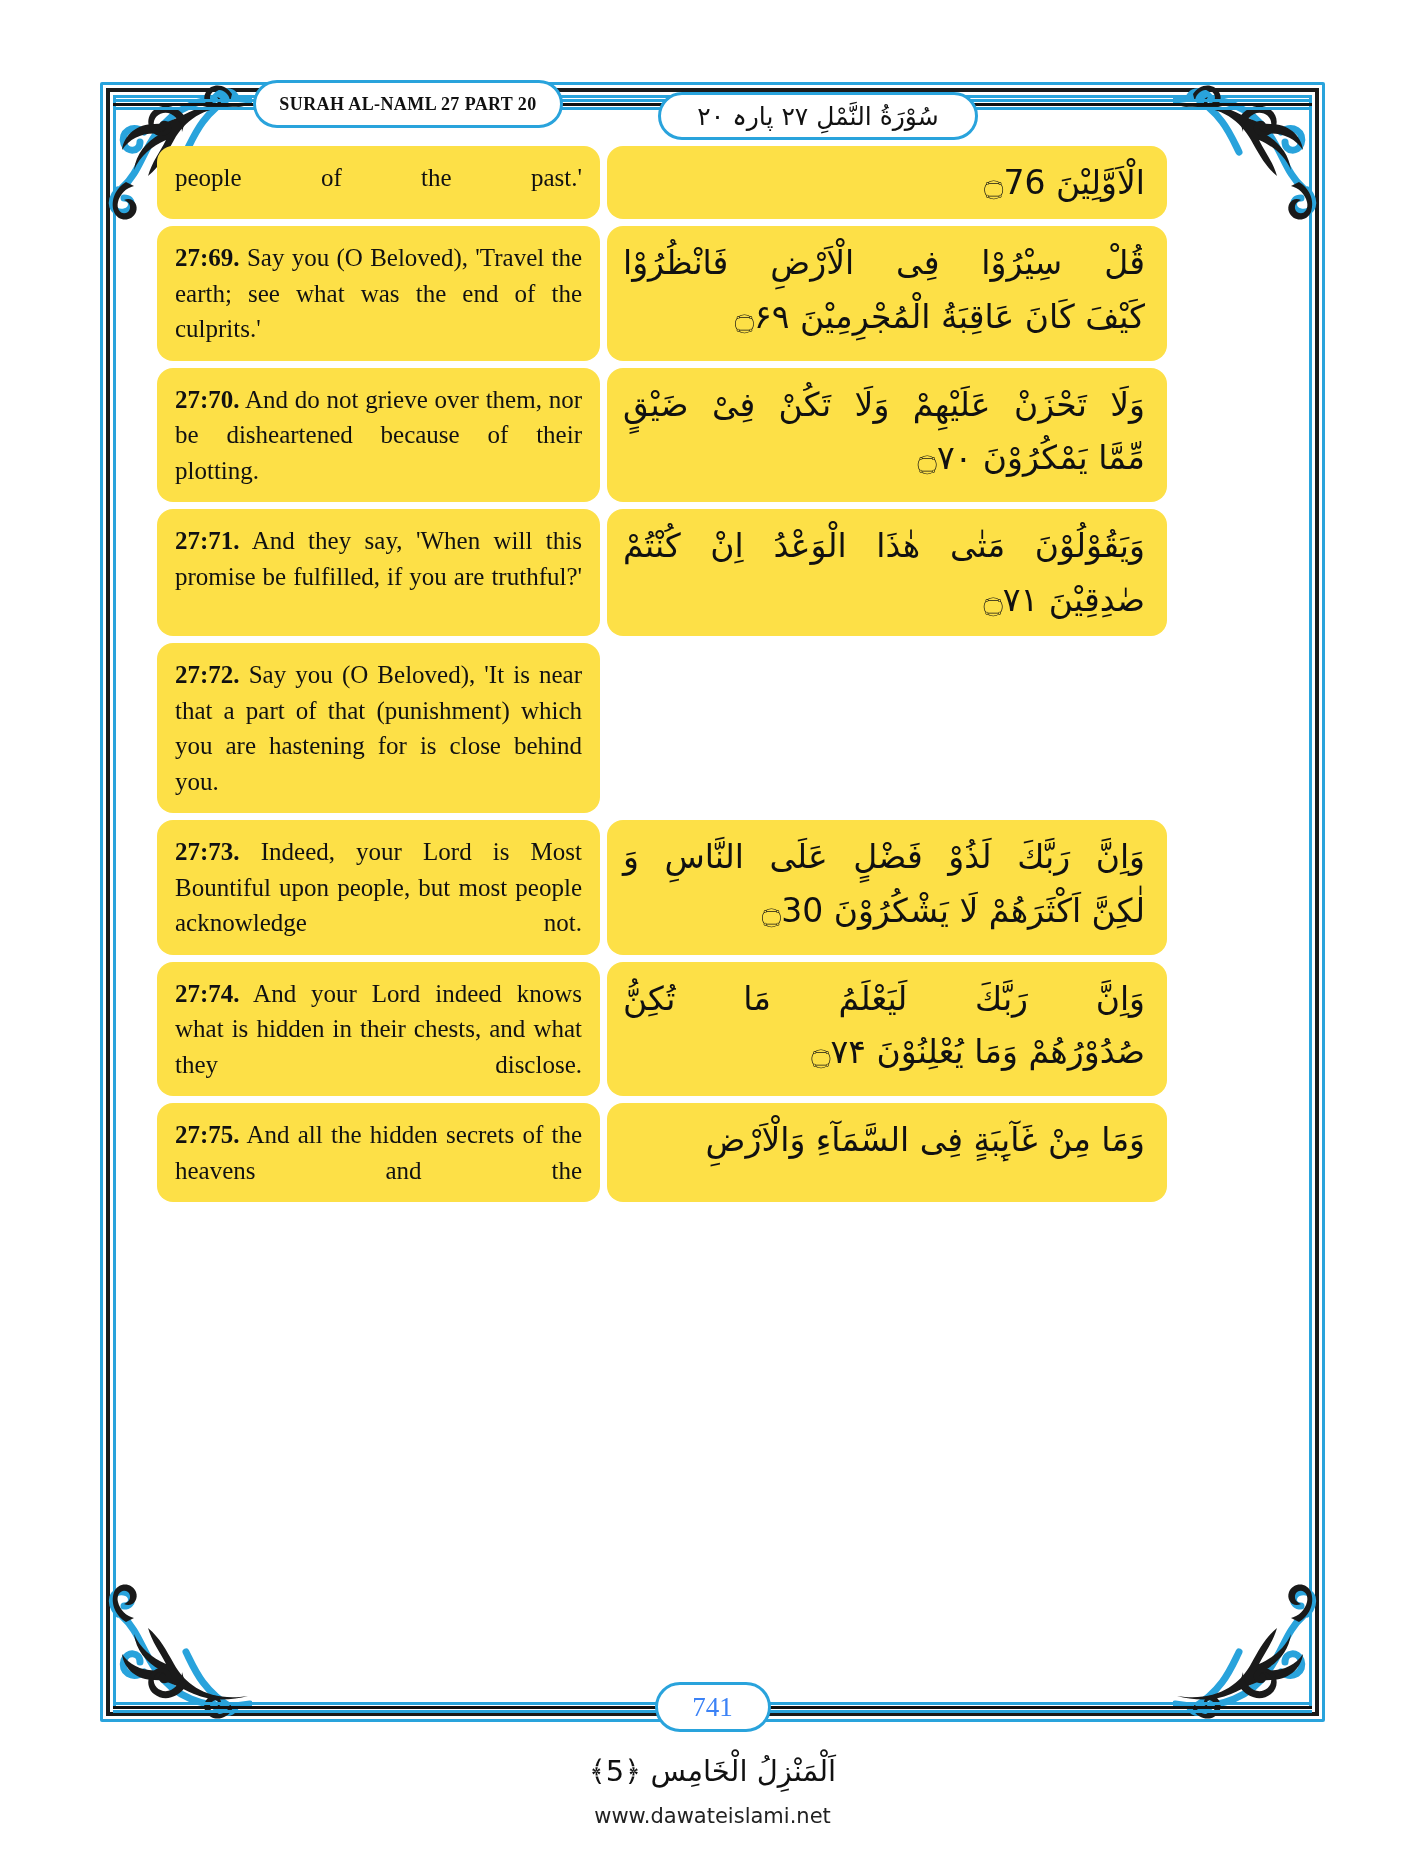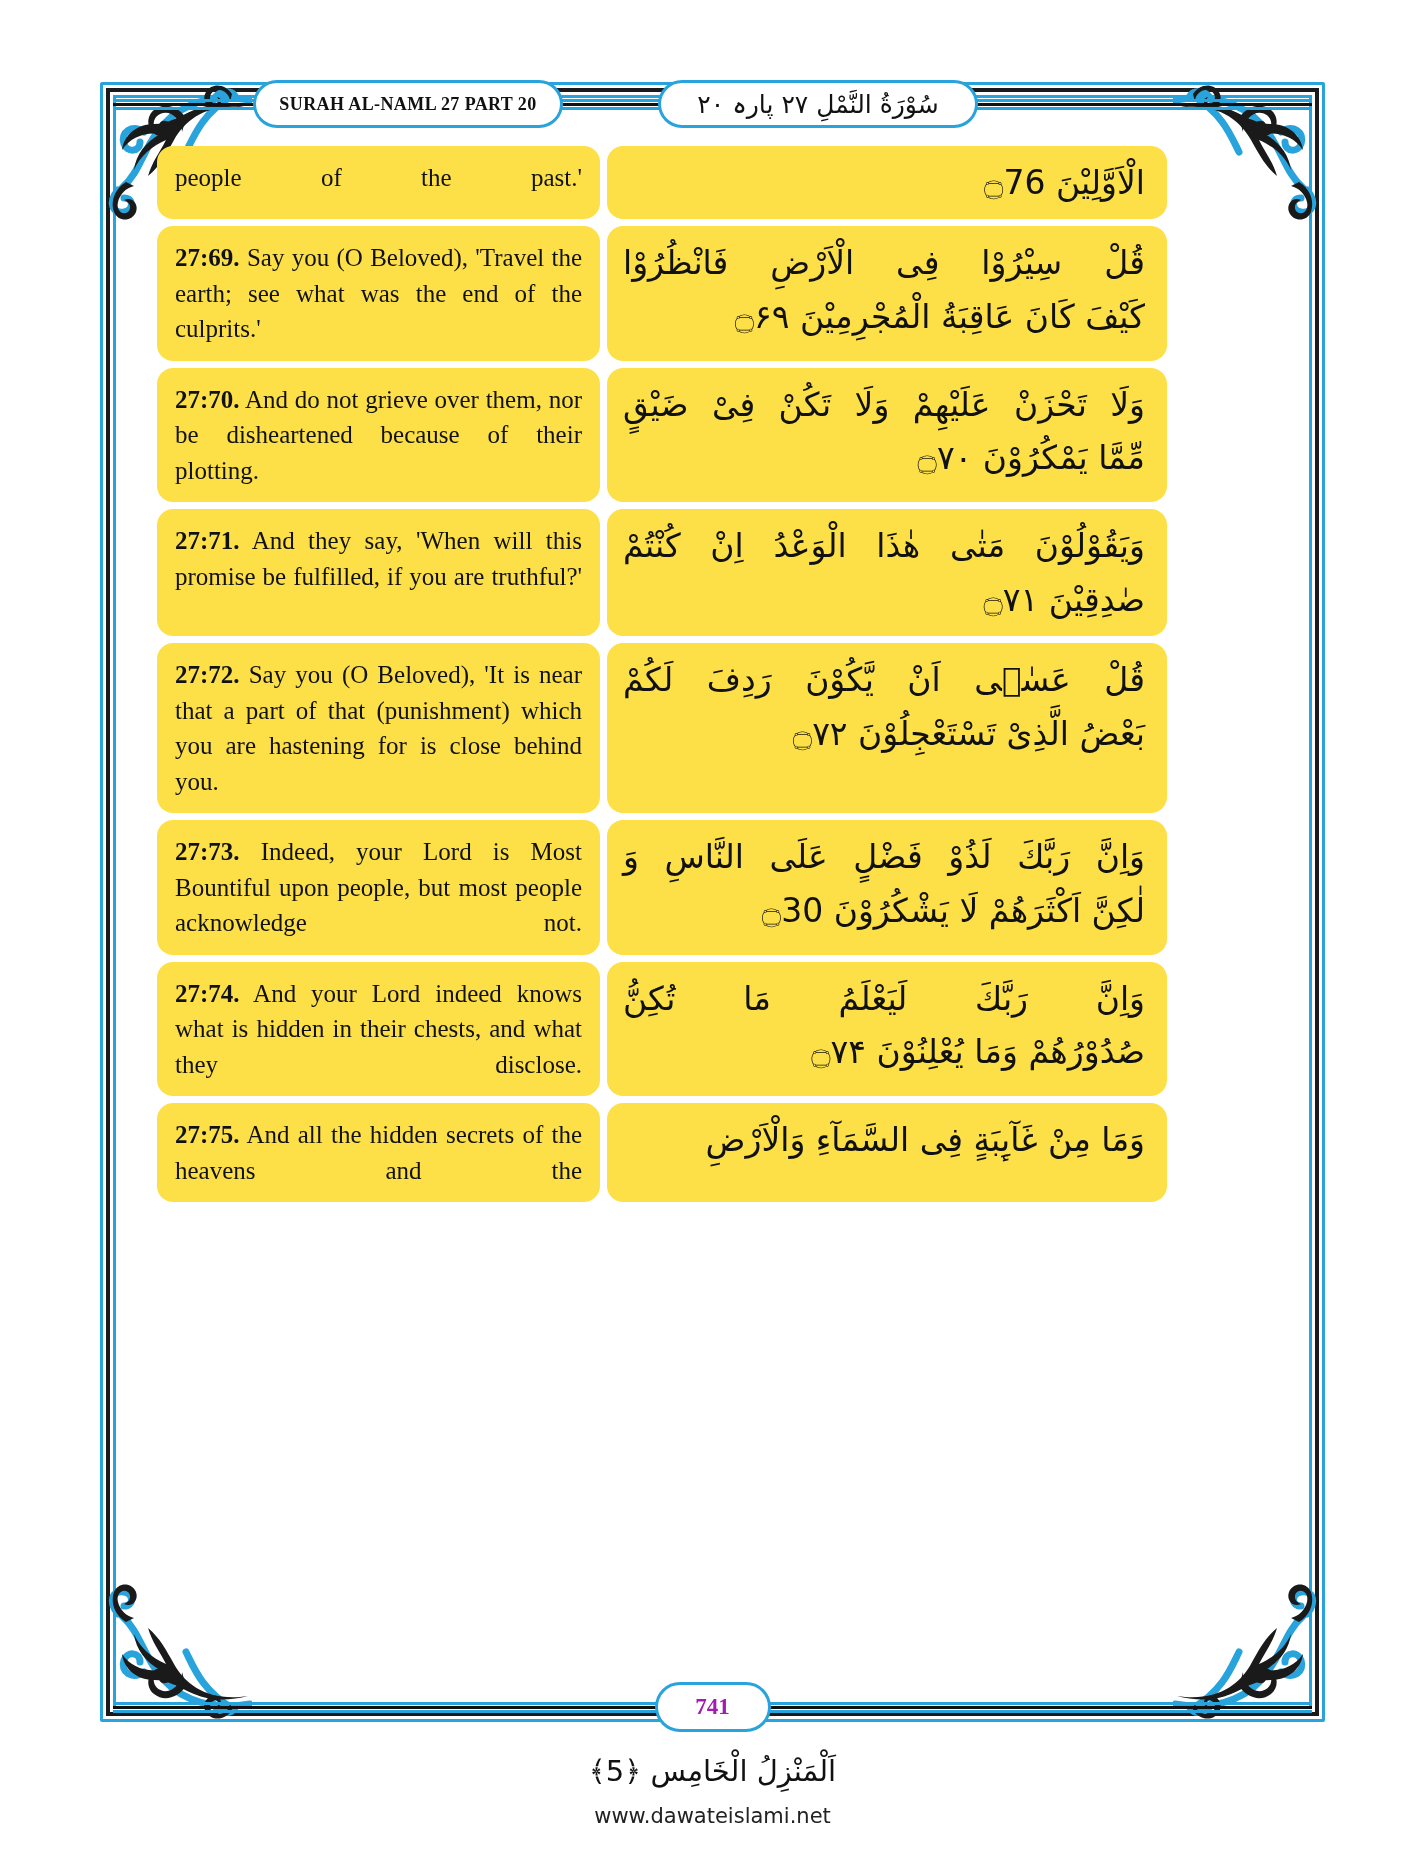--- a/index.html
+++ b/index.html
@@ -50,21 +50,21 @@
 
   .pill{
     position:absolute;top:0;height:48px;
     background:#fff;
     border:3px solid #29a3dc;
     border-radius:26px;
     display:flex;align-items:center;justify-content:center;
     box-sizing:border-box;
   }
   .pill-en{left:140px;width:310px;}
-  .pill-ar{left:545px;width:320px;}
+  .pill-ar{left:545px;width:320px;margin-top:12px;}
   .pill-en .txt{
     font-weight:bold;font-size:18px;letter-spacing:.4px;color:#111;
     white-space:nowrap;
   }
   .pill-ar .txt{
     font-size:25px;color:#111;direction:rtl;white-space:nowrap;
     font-family:"DejaVu Sans", sans-serif;
     line-height:1;
   }
 
@@ -111,21 +111,21 @@
   .footer-band .rule .l1{position:absolute;left:0;right:0;top:0;height:3px;background:#29a3dc;}
   .footer-band .rule .l2{position:absolute;left:0;right:0;top:4px;height:3px;background:#111;}
   .footer-band .rule .l3{position:absolute;left:0;right:0;top:8px;height:3px;background:#29a3dc;}
   .page-pill{
     position:absolute;left:50%;transform:translateX(-50%);top:0;
     width:116px;height:50px;
     background:#fff;border:3px solid #29a3dc;border-radius:26px;
     display:flex;align-items:center;justify-content:center;
     box-sizing:border-box;
   }
-  .page-pill .num{font-size:23px;font-weight:bold;color:#a21caf;}
+  .page-pill .num{font-size:27px;font-weight:normal;color:#3b82f6;}
 
   .manzil{
     position:absolute;left:0;right:0;bottom:62px;text-align:center;
     font-size:29px;color:#111;direction:rtl;
     font-family:"DejaVu Sans", sans-serif;
   }
   .site{
     position:absolute;left:0;right:0;bottom:22px;text-align:center;
     font-size:21px;color:#222;
     font-family:"DejaVu Sans", sans-serif;
@@ -265,24 +265,20 @@
         <span class="ar-line stretch">وَیَقُوْلُوْنَ مَتٰى هٰذَا الْوَعْدُ اِنْ كُنْتُمْ</span>
         <span class="ar-line">صٰدِقِیْنَ ۝۷۱</span>
       </div>
     </div>
 
     <div class="row">
       <div class="cell cell-en">
         <span class="vnum">27:72.</span>
         <span>Say you (O Beloved), 'It is near that a part of that (punishment) which you are hastening for is close behind you.</span>
       </div>
-      <div class="cell cell-ar">
-        <span class="ar-line stretch">قُلْ عَسٰۤى اَنْ یَّكُوْنَ رَدِفَ لَكُمْ</span>
-        <span class="ar-line">بَعْضُ الَّذِیْ تَسْتَعْجِلُوْنَ ۝۷۲</span>
-      </div>
     </div>
 
     <div class="row">
       <div class="cell cell-en">
         <span class="vnum">27:73.</span>
         <span>Indeed, your Lord is Most Bountiful upon people, but most people acknowledge not.</span>
       </div>
       <div class="cell cell-ar">
         <span class="ar-line stretch">وَاِنَّ رَبَّكَ لَذُوْ فَضْلٍ عَلَى النَّاسِ وَ</span>
         <span class="ar-line">لٰكِنَّ اَكْثَرَهُمْ لَا یَشْكُرُوْنَ ۝30</span>

